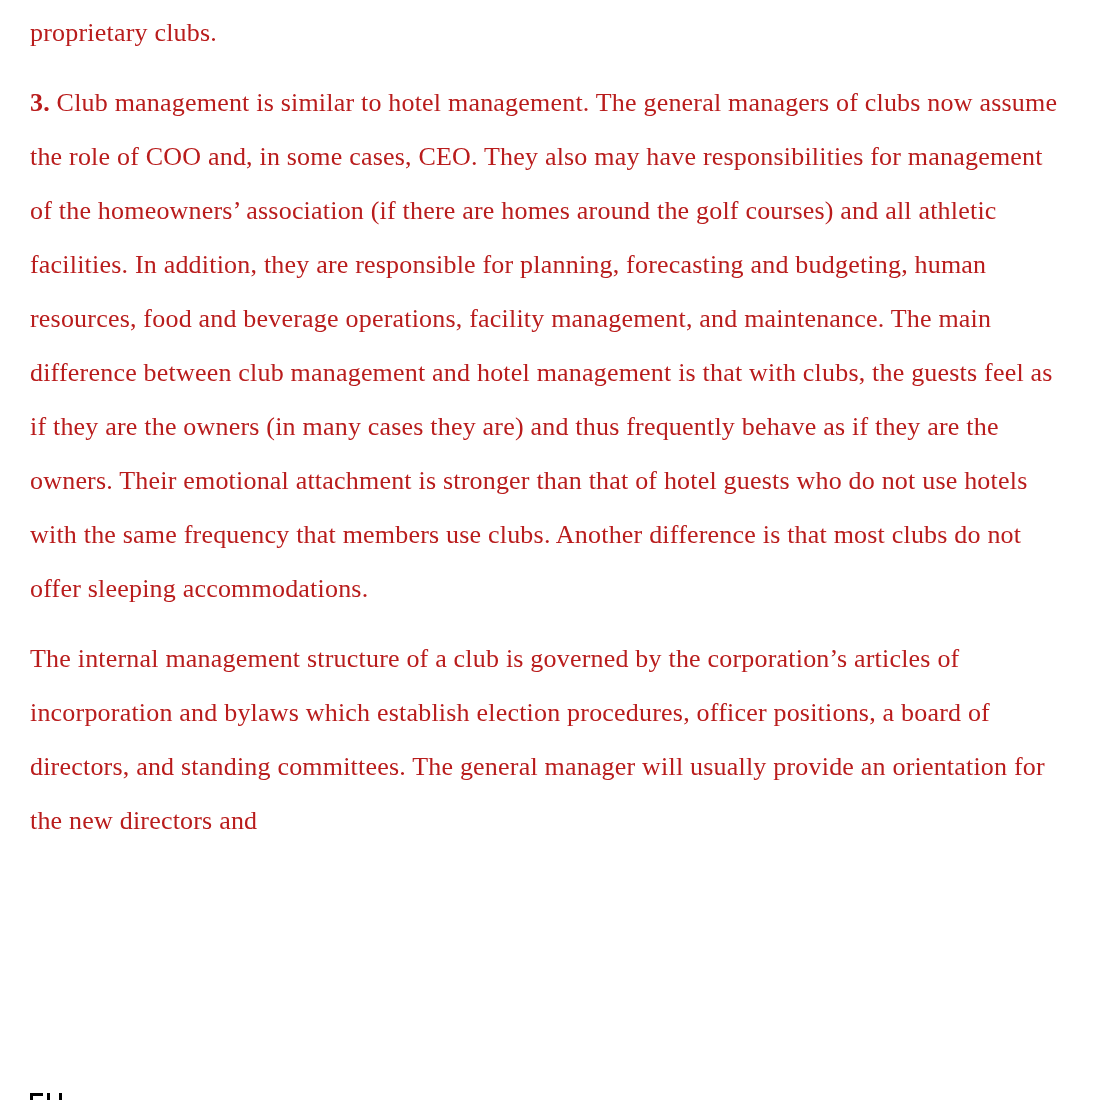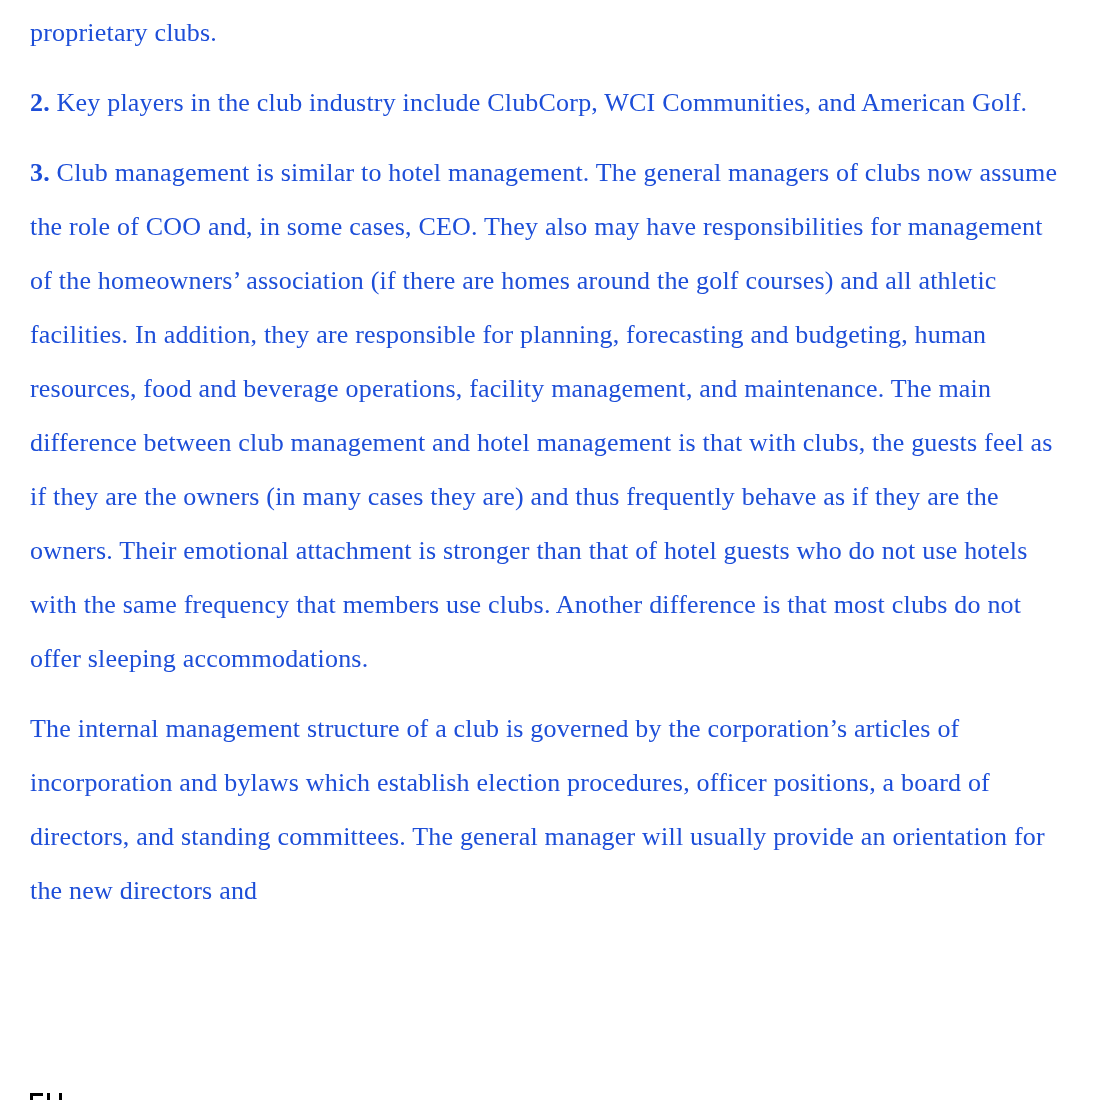--- a/index.html
+++ b/index.html
@@ -12,21 +12,21 @@
     background: #ffffff;
     overflow: hidden;
     font-family: "Liberation Serif", "DejaVu Serif", serif;
   }
   .page {
     box-sizing: border-box;
     width: 1104px;
     height: 1100px;
     padding: 6px 30px 0 30px;
     overflow: hidden;
-    color: #1d4ed8;
+    color: #b91c1c;
   }
   .para {
     margin: 0 0 16px 0;
     font-size: 26px;
     line-height: 54px;
     text-align: left;
     letter-spacing: 0.2px;
     max-width: 1040px;
   }
   .para .num {
@@ -61,21 +61,20 @@
     float: left;
   }
 </style>
 </head>
 <body>
 
 <div class="page">
 
   <p class="para"><span>proprietary clubs.</span></p>
 
-  <p class="para"><span class="num">2.</span> <span>Key players in the club industry include ClubCorp, WCI Communities, and American Golf.</span></p>
 
   <p class="para"><span class="num">3.</span> <span>Club management is similar to hotel management. The general managers of clubs now assume the role of COO and, in some cases, CEO. They also may have responsibilities for management of the homeowners’ association (if there are homes around the golf courses) and all athletic facilities. In addition, they are responsible for planning, forecasting and budgeting, human resources, food and beverage operations, facility management, and maintenance. The main difference between club management and hotel management is that with clubs, the guests feel as if they are the owners (in many cases they are) and thus frequently behave as if they are the owners. Their emotional attachment is stronger than that of hotel guests who do not use hotels with the same frequency that members use clubs. Another difference is that most clubs do not offer sleeping accommodations.</span></p>
 
   <p class="para"><span>The internal management structure of a club is governed by the corporation’s articles of incorporation and bylaws which establish election procedures, officer positions, a board of directors, and standing committees. The general manager will usually provide an orientation for the new directors and</span></p>
 
   <div class="cutoff-fragment"></div>
 
 </div>
 
 </body></html>

